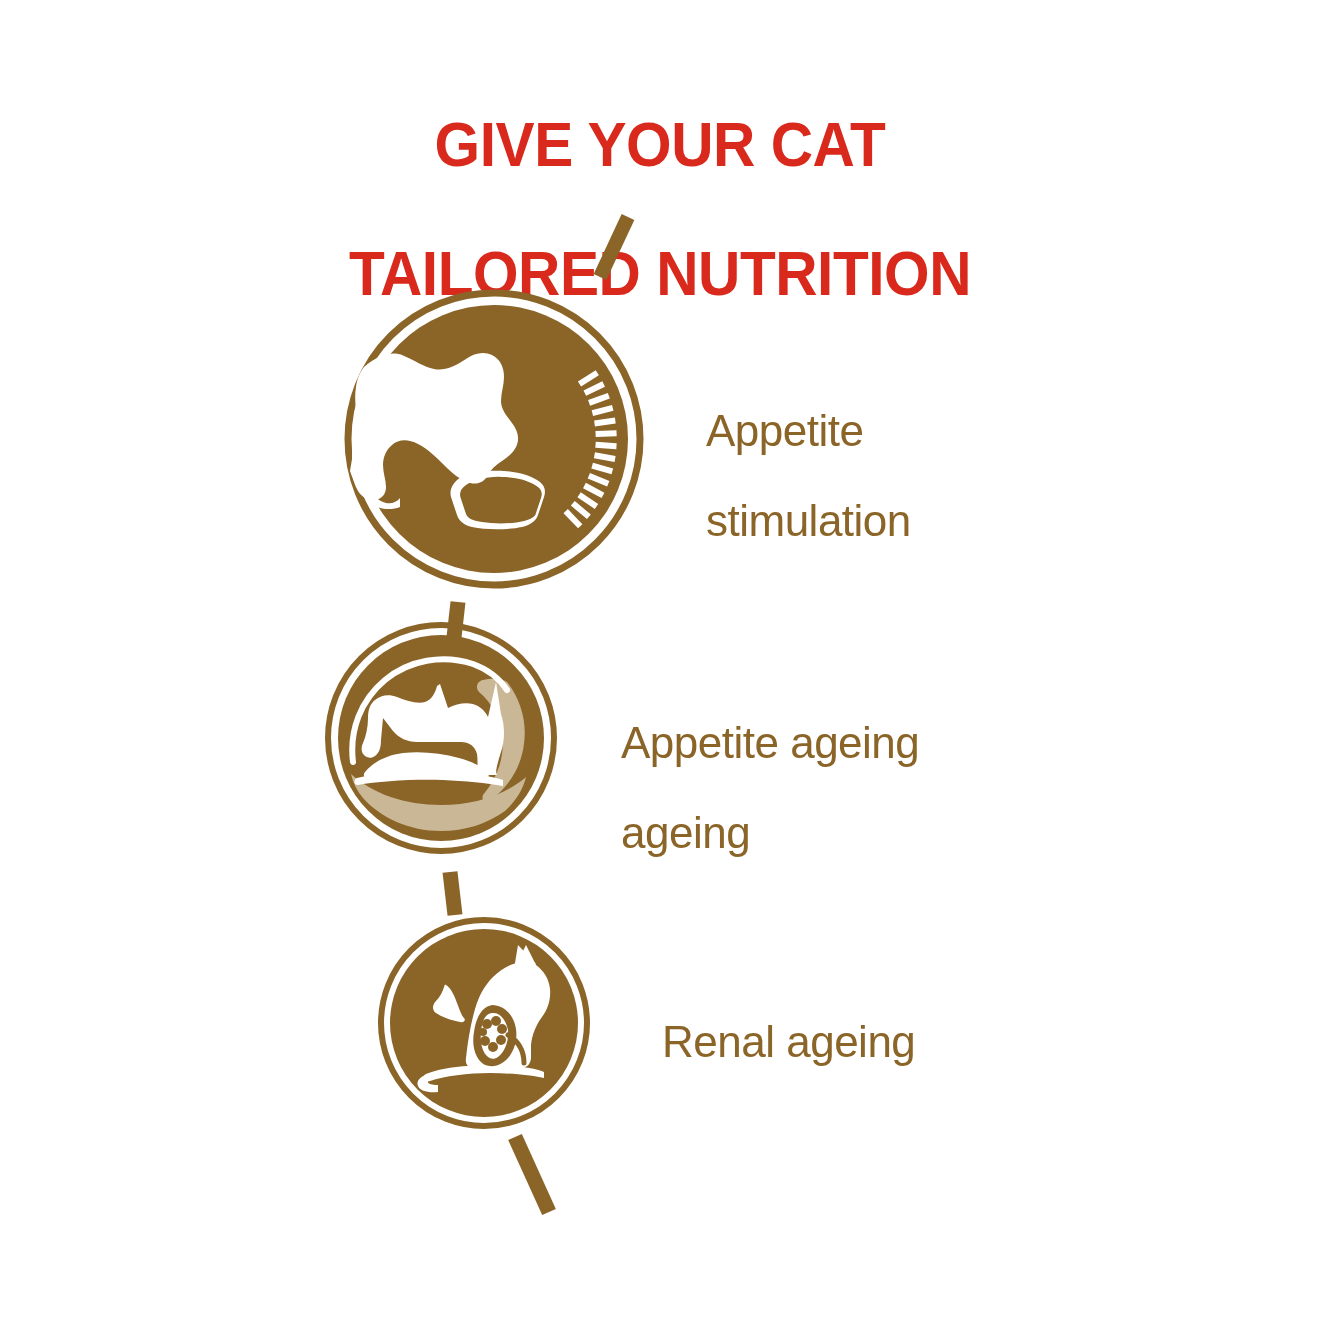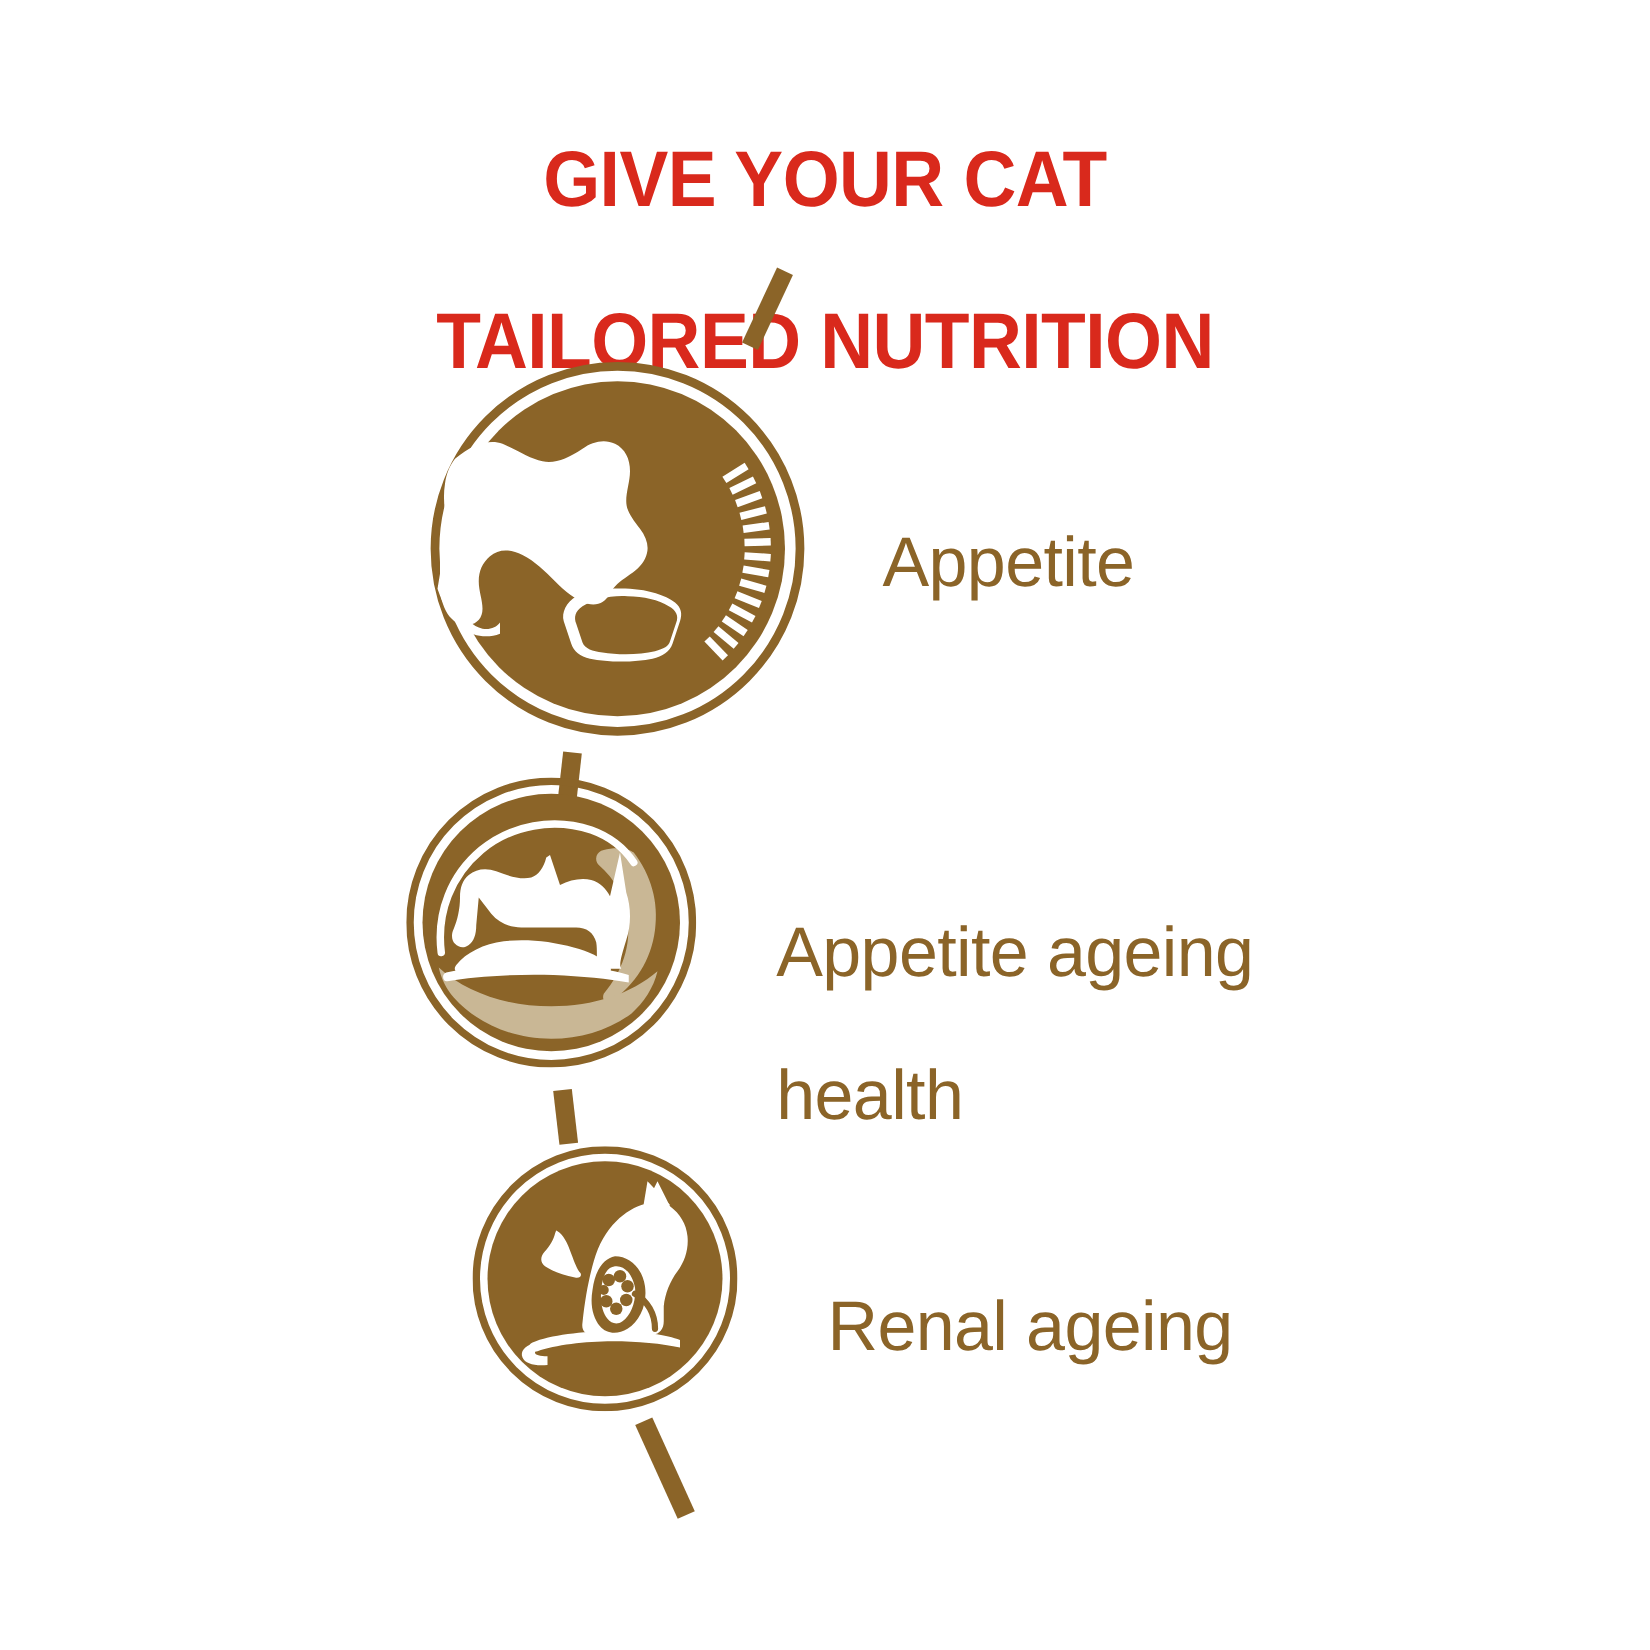--- a/index.html
+++ b/index.html
@@ -29,21 +29,21 @@
   .title .l2{display:block;}
 
   
   .feature{position:absolute;}
   .badge{position:absolute;}
   .badge svg{display:block;}
 
   .flabel{
     position:absolute;
     color:#8b6428;
-    font-size:56px;
+    font-size:44px;
     line-height:1.02;
     font-weight:400;
     letter-spacing:-0.5px;
     white-space:pre-line;
   }
   .flabel .ln{display:block;}
 
   
   .footer{position:absolute;left:0;top:1230px;width:1320px;height:90px;}
 </style>
@@ -146,20 +146,21 @@
           C 150 235 168 235 180 232
           C 187 230 191 228 192 224
           L 197 209
           C 199 204 197 199 191 196
           C 183 191 171 188 158 188
           C 144 187 130 191 122 196 Z"></path>
       </svg>
     </div>
     <div class="flabel" style="left:706px;top:352px;width:470px;">
       <span class="ln">Appetite</span>
+      <span class="ln">stimulation</span>
     </div>
   </div>
 
   <div class="feature">
     <div class="badge" style="left:325px;top:610px;">
       <svg width="232" height="232" viewBox="0 0 232 232">
         <circle cx="116" cy="116" r="113" fill="none" stroke="#8b6428" stroke-width="6"></circle>
         <circle cx="116" cy="116" r="103" fill="#8b6428"></circle>
 
         <path fill="#c9b795" d="
@@ -225,21 +226,21 @@
           C 52 151 88 149 120 150
           C 146 151 166 154 178 158
           L 178 164
           C 162 161 140 159 118 158
           C 88 157 54 159 33 163
           C 29 164 28 157 32 156 Z"></path>
       </svg>
     </div>
     <div class="flabel" style="left:621px;top:664px;width:570px;">
       <span class="ln">Appetite ageing</span>
-      <span class="ln">health</span>
+      <span class="ln">ageing</span>
     </div>
   </div>
 
   <div class="feature">
     <div class="badge" style="left:378px;top:905px;">
       <svg width="212" height="212" viewBox="0 0 212 212">
         <circle cx="106" cy="106" r="103" fill="none" stroke="#8b6428" stroke-width="6"></circle>
         <circle cx="106" cy="106" r="94" fill="#8b6428"></circle>
 
         <path fill="#ffffff" d="

